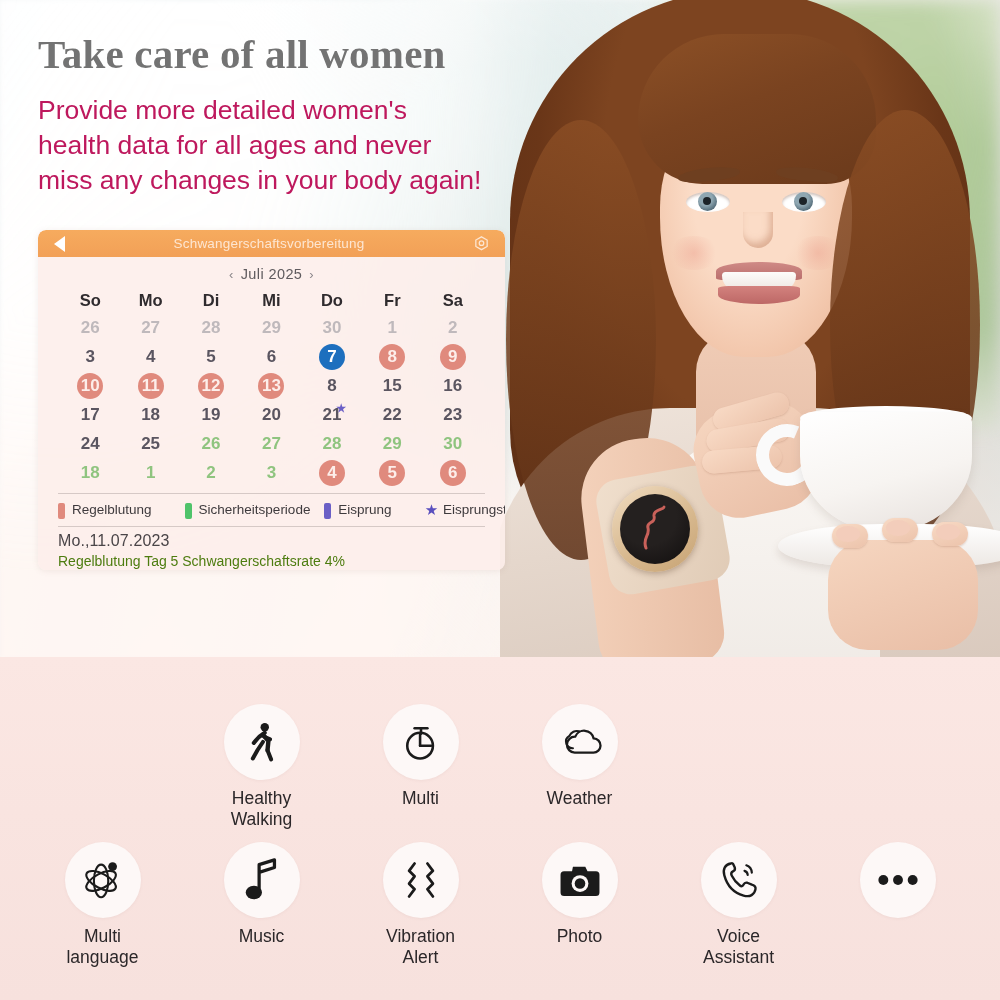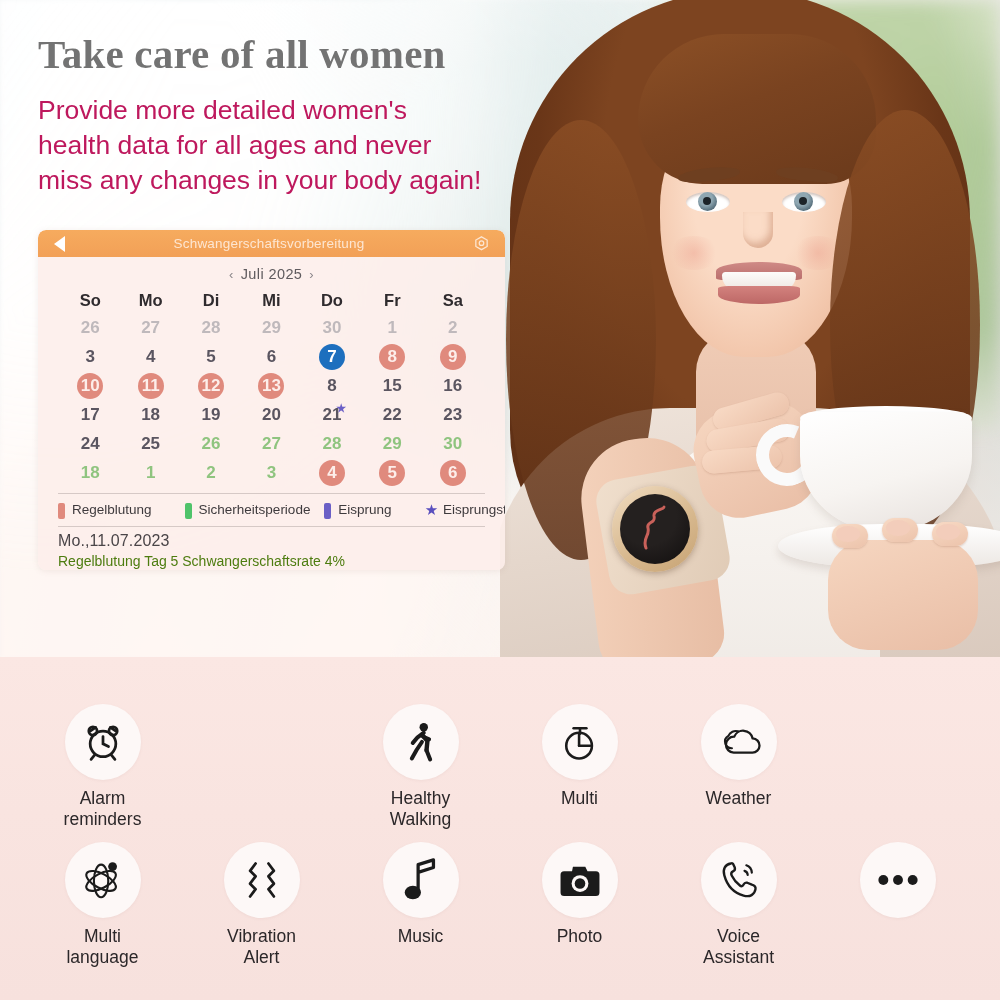--- a/index.html
+++ b/index.html
@@ -478,34 +478,20 @@
   <div class="cal-hr"></div>
 
   <div class="cal-foot">
     <div class="foot-l1">Mo.,11.07.2023</div>
     <div class="foot-l2">Regelblutung Tag 5 Schwangerschaftsrate 4%</div>
   </div>
 </div>
 
 <div id="features">
   <div class="frow" id="row1">
-      <div class="fcell">
-        <div class="bubble">
-          <svg width="44" height="44" viewBox="0 0 48 48">
-            <circle cx="24" cy="26" r="14" fill="none" stroke="#1b1b1b" stroke-width="3"></circle>
-            <path d="M24 18v8l6 3" fill="none" stroke="#1b1b1b" stroke-width="3" stroke-linecap="round"></path>
-            <path d="M10 12 16 8 M38 12 32 8" stroke="#1b1b1b" stroke-width="3" stroke-linecap="round"></path>
-            <circle cx="13" cy="12" r="4.5" fill="none" stroke="#1b1b1b" stroke-width="3"></circle>
-            <circle cx="35" cy="12" r="4.5" fill="none" stroke="#1b1b1b" stroke-width="3"></circle>
-            <path d="M15 38 11 43 M33 38 37 43" stroke="#1b1b1b" stroke-width="3" stroke-linecap="round"></path>
-          </svg>
-        </div>
-        <div class="flabel">Alarm
-reminders</div>
-      </div>
       <div class="fcell empty">
         <div class="bubble"></div>
         <div class="flabel"></div>
       </div>
       <div class="fcell">
         <div class="bubble">
           <svg width="44" height="44" viewBox="0 0 48 48">
             <circle cx="27" cy="8" r="4.6" fill="#1b1b1b"></circle>
             <path d="M27 14 C22 17,18 21,15 25" stroke="#1b1b1b" stroke-width="4.4" fill="none" stroke-linecap="round"></path>
             <path d="M25 16 L31 23 L30 33" stroke="#1b1b1b" stroke-width="4.8" fill="none" stroke-linecap="round"></path>
@@ -547,36 +533,36 @@
             <ellipse cx="22" cy="25" rx="17" ry="7.5" fill="none" stroke="#1b1b1b" stroke-width="2.2" transform="rotate(28 22 25)"></ellipse>
             <ellipse cx="22" cy="25" rx="17" ry="7.5" fill="none" stroke="#1b1b1b" stroke-width="2.2" transform="rotate(90 22 25)"></ellipse>
             <circle cx="34" cy="10" r="4.6" fill="#1b1b1b"></circle>
           </svg>
         </div>
         <div class="flabel">Multi
 language</div>
       </div>
       <div class="fcell">
         <div class="bubble">
+          <svg width="40" height="46" viewBox="0 0 40 48">
+            <path d="M17 36 V8 L33 3 V11 L17 16" fill="none" stroke="#1b1b1b" stroke-width="3.4" stroke-linejoin="round" stroke-linecap="round"></path>
+            <ellipse cx="11.5" cy="37" rx="8.5" ry="7" fill="#1b1b1b"></ellipse>
+          </svg>
+        </div>
+        <div class="flabel">Music</div>
+      </div>
+      <div class="fcell">
+        <div class="bubble">
           <svg width="44" height="46" viewBox="0 0 48 48">
             <path d="M17 6 L11 14 L17 20 L11 28 L17 34 L11 42" fill="none" stroke="#1b1b1b" stroke-width="3" stroke-linecap="round" stroke-linejoin="round"></path>
             <path d="M31 6 L37 14 L31 20 L37 28 L31 34 L37 42" fill="none" stroke="#1b1b1b" stroke-width="3" stroke-linecap="round" stroke-linejoin="round"></path>
           </svg>
         </div>
         <div class="flabel">Vibration
 Alert</div>
-      </div>
-      <div class="fcell">
-        <div class="bubble">
-          <svg width="40" height="46" viewBox="0 0 40 48">
-            <path d="M17 36 V8 L33 3 V11 L17 16" fill="none" stroke="#1b1b1b" stroke-width="3.4" stroke-linejoin="round" stroke-linecap="round"></path>
-            <ellipse cx="11.5" cy="37" rx="8.5" ry="7" fill="#1b1b1b"></ellipse>
-          </svg>
-        </div>
-        <div class="flabel">Music</div>
       </div>
       <div class="fcell">
         <div class="bubble">
           <svg width="46" height="40" viewBox="0 0 52 42">
             <path d="M18 6 h14 l2.5 5 H44 a4 4 0 0 1 4 4 v20 a4 4 0 0 1 -4 4 H8 a4 4 0 0 1 -4 -4 V15 a4 4 0 0 1 4 -4 h9 Z" fill="#1b1b1b"></path>
             <circle cx="26" cy="25" r="9.5" fill="#fdf8f7"></circle>
             <circle cx="26" cy="25" r="6" fill="#1b1b1b"></circle>
           </svg>
         </div>
         <div class="flabel">Photo</div>

